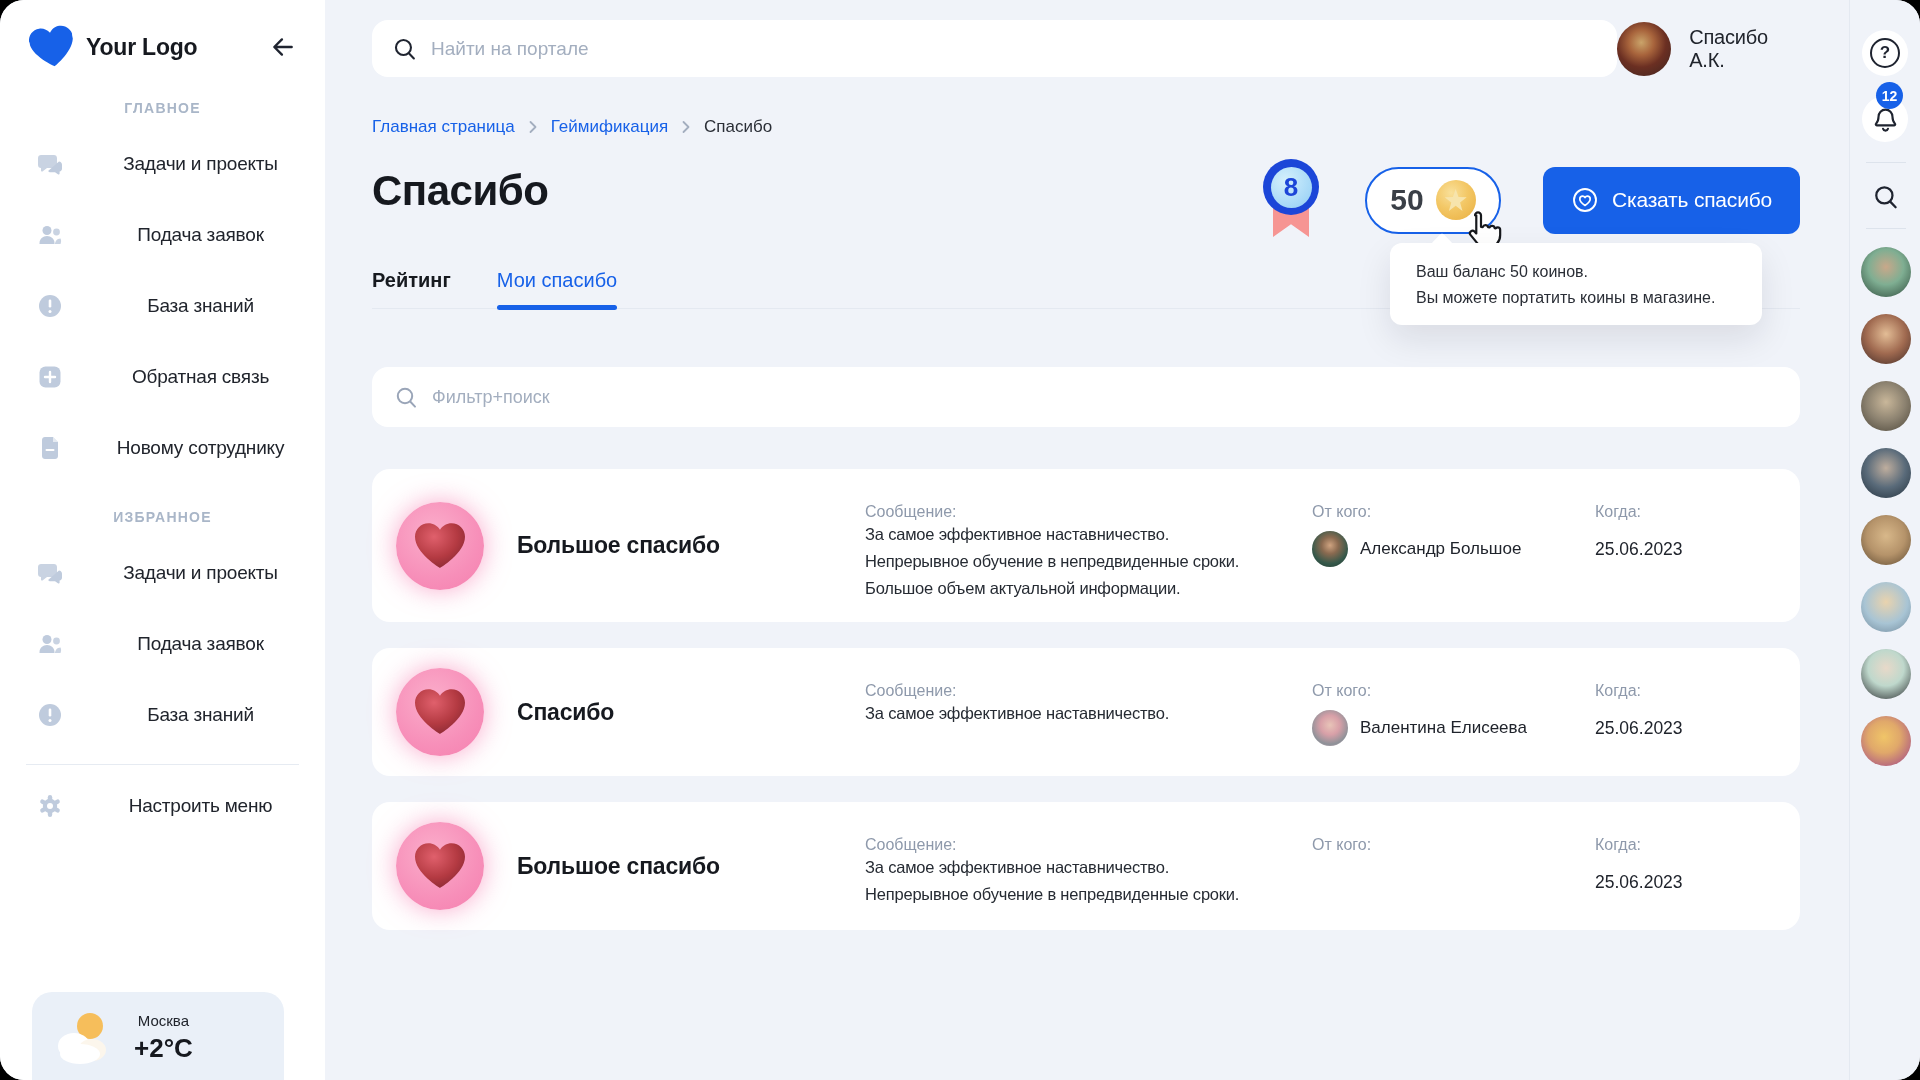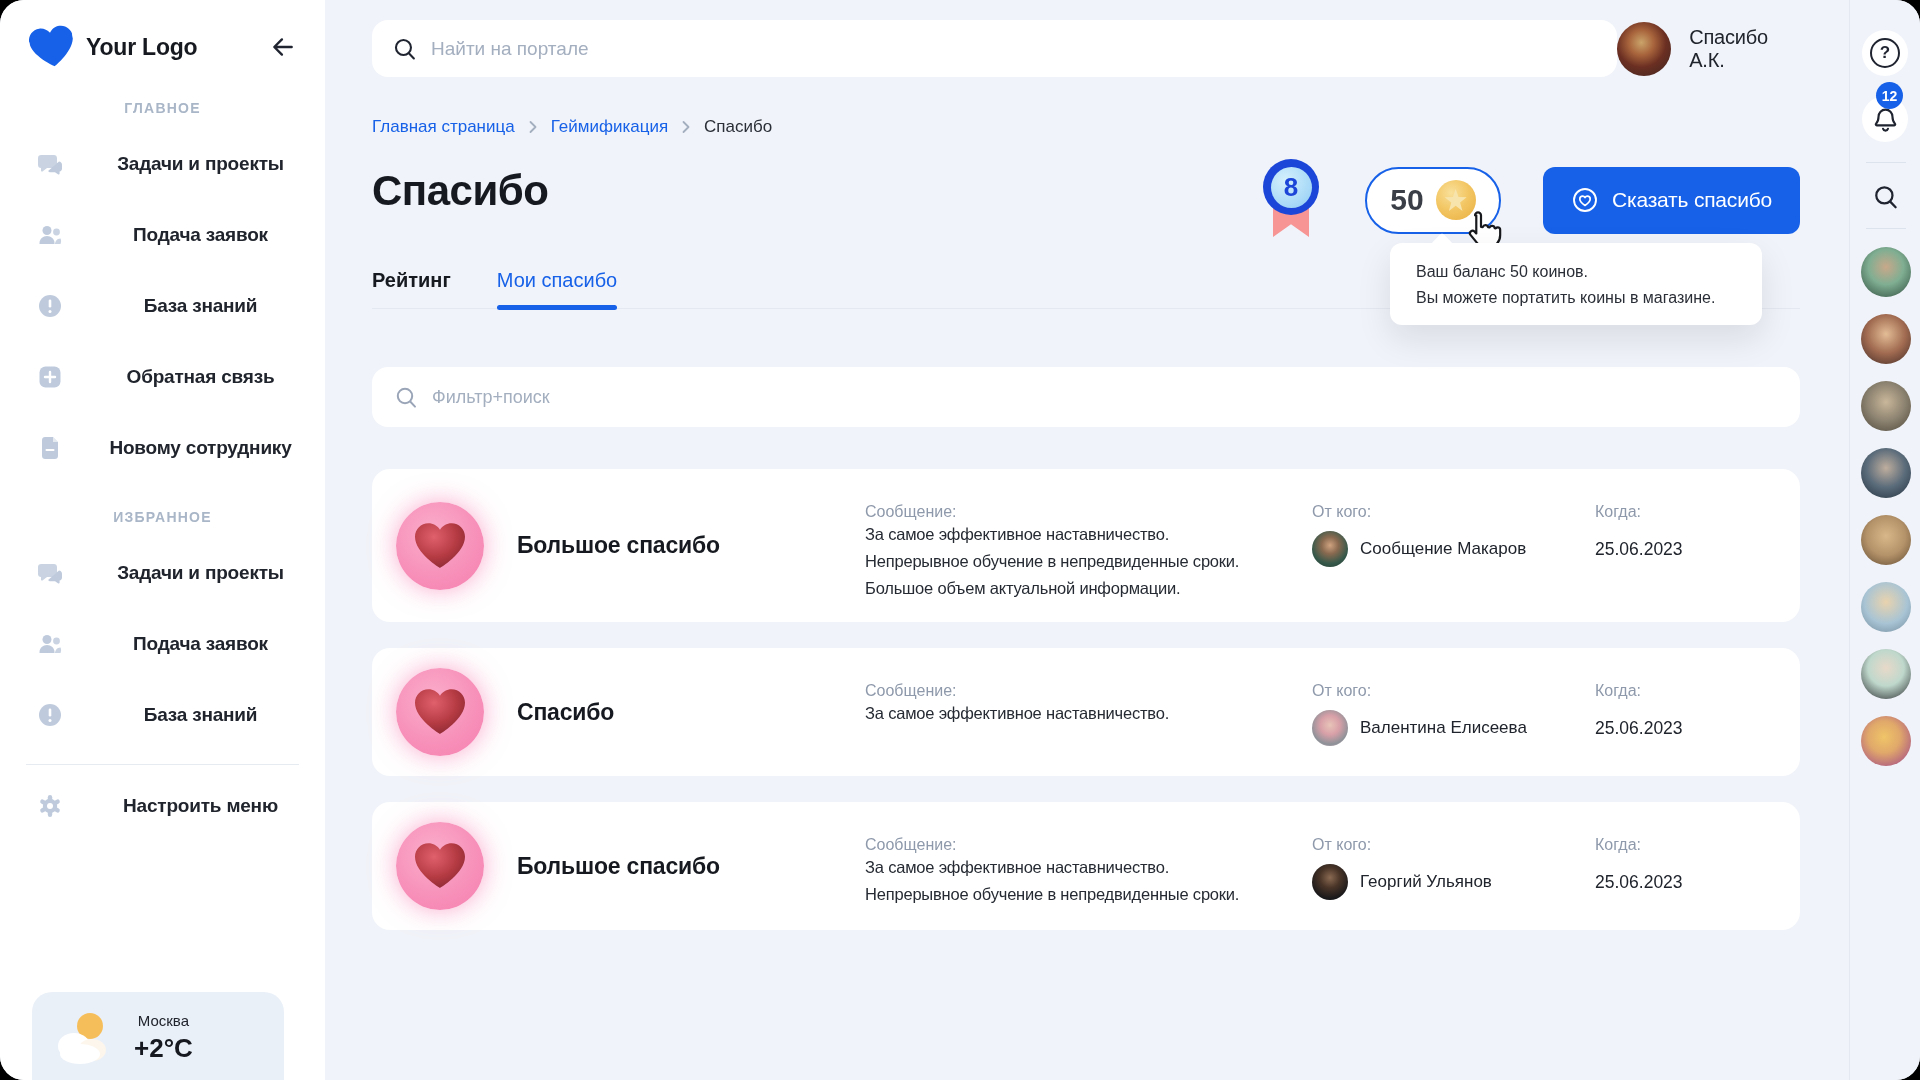--- a/index.html
+++ b/index.html
@@ -7,21 +7,21 @@
   .screen { position:relative; width:1920px; height:1080px; background:#F0F3F9; border-radius:24px; overflow:hidden; }
 
   
   .sidebar { position:absolute; left:0; top:0; bottom:0; width:325px; background:#fff; z-index:2; }
   .logo-row { display:flex; align-items:center; padding:26px 28px 0 30px; }
   .logo-heart { width:44px; height:42px; transform:rotate(-8deg); }
   .logo-text { font-size:23px; font-weight:700; color:#16191F; margin-left:12px; letter-spacing:-.2px; }
   .collapse-btn { margin-left:auto; width:28px; height:28px; cursor:pointer; display:flex; align-items:center; justify-content:center; }
   .section-label { margin-top:32px; text-align:center; font-size:14px; font-weight:700; letter-spacing:1.2px; color:#A9B6C8; }
   .nav-list { margin-top:10px; }
-  .nav-item { position:relative; height:46px; margin-top:25px; display:flex; align-items:center; justify-content:center; padding-left:76px; cursor:pointer;font-weight:bold; }
+  .nav-item { position:relative; height:46px; margin-top:25px; display:flex; align-items:center; justify-content:center; padding-left:76px; cursor:pointer; }
   .nav-item .nicon { position:absolute; left:36px; top:50%; transform:translateY(-50%); width:28px; height:28px; color:#BFCBDD; }
   .nav-item .nlabel { font-size:19px; color:#20242C; letter-spacing:-.2px; }
   .side-divider { margin:26px 26px 0 26px; border-top:1px solid #E6EBF2; }
   .weather { position:absolute; left:32px; bottom:-42px; width:252px; height:130px; background:#EAF0F8; border-radius:20px; display:flex; align-items:flex-start; padding:12px 18px; }
   .weather .wx { width:62px; height:56px; margin-top:4px; }
   .weather .wtxt { margin-left:22px; text-align:center; }
   .weather .wcity { font-size:15px; color:#20242C; margin-top:8px; }
   .weather .wtemp { font-size:26px; font-weight:700; color:#16191F; margin-top:4px; }
 
   
@@ -368,21 +368,21 @@
           <div class="msg-lines">
             <p>За самое эффективное наставничество.</p>
             <p>Непрерывное обучение в непредвиденные сроки.</p>
             <p>Большое объем актуальной информации.</p>
           </div>
         </div>
         <div>
           <div class="col-label">От кого:</div>
           <div class="from-row">
             <span class="avatar av-makarov"></span>
-            <span class="fname">Сообщение Макаров</span>
+            <span class="fname">Александр Большое</span>
           </div>
         </div>
         <div>
           <div class="col-label">Когда:</div>
           <div class="date-val">25.06.2023</div>
         </div>
       </div>
 
       <div class="card">
         <div class="heart-badge">
@@ -419,24 +419,20 @@
         <div class="card-title">Большое спасибо</div>
         <div>
           <div class="col-label">Сообщение:</div>
           <div class="msg-lines">
             <p>За самое эффективное наставничество.</p>
             <p>Непрерывное обучение в непредвиденные сроки.</p>
           </div>
         </div>
         <div>
           <div class="col-label">От кого:</div>
-          <div class="from-row">
-            <span class="avatar av-ulyanov"></span>
-            <span class="fname">Георгий Ульянов</span>
-          </div>
         </div>
         <div>
           <div class="col-label">Когда:</div>
           <div class="date-val">25.06.2023</div>
         </div>
       </div>
 
     </div>
   </main>
 

